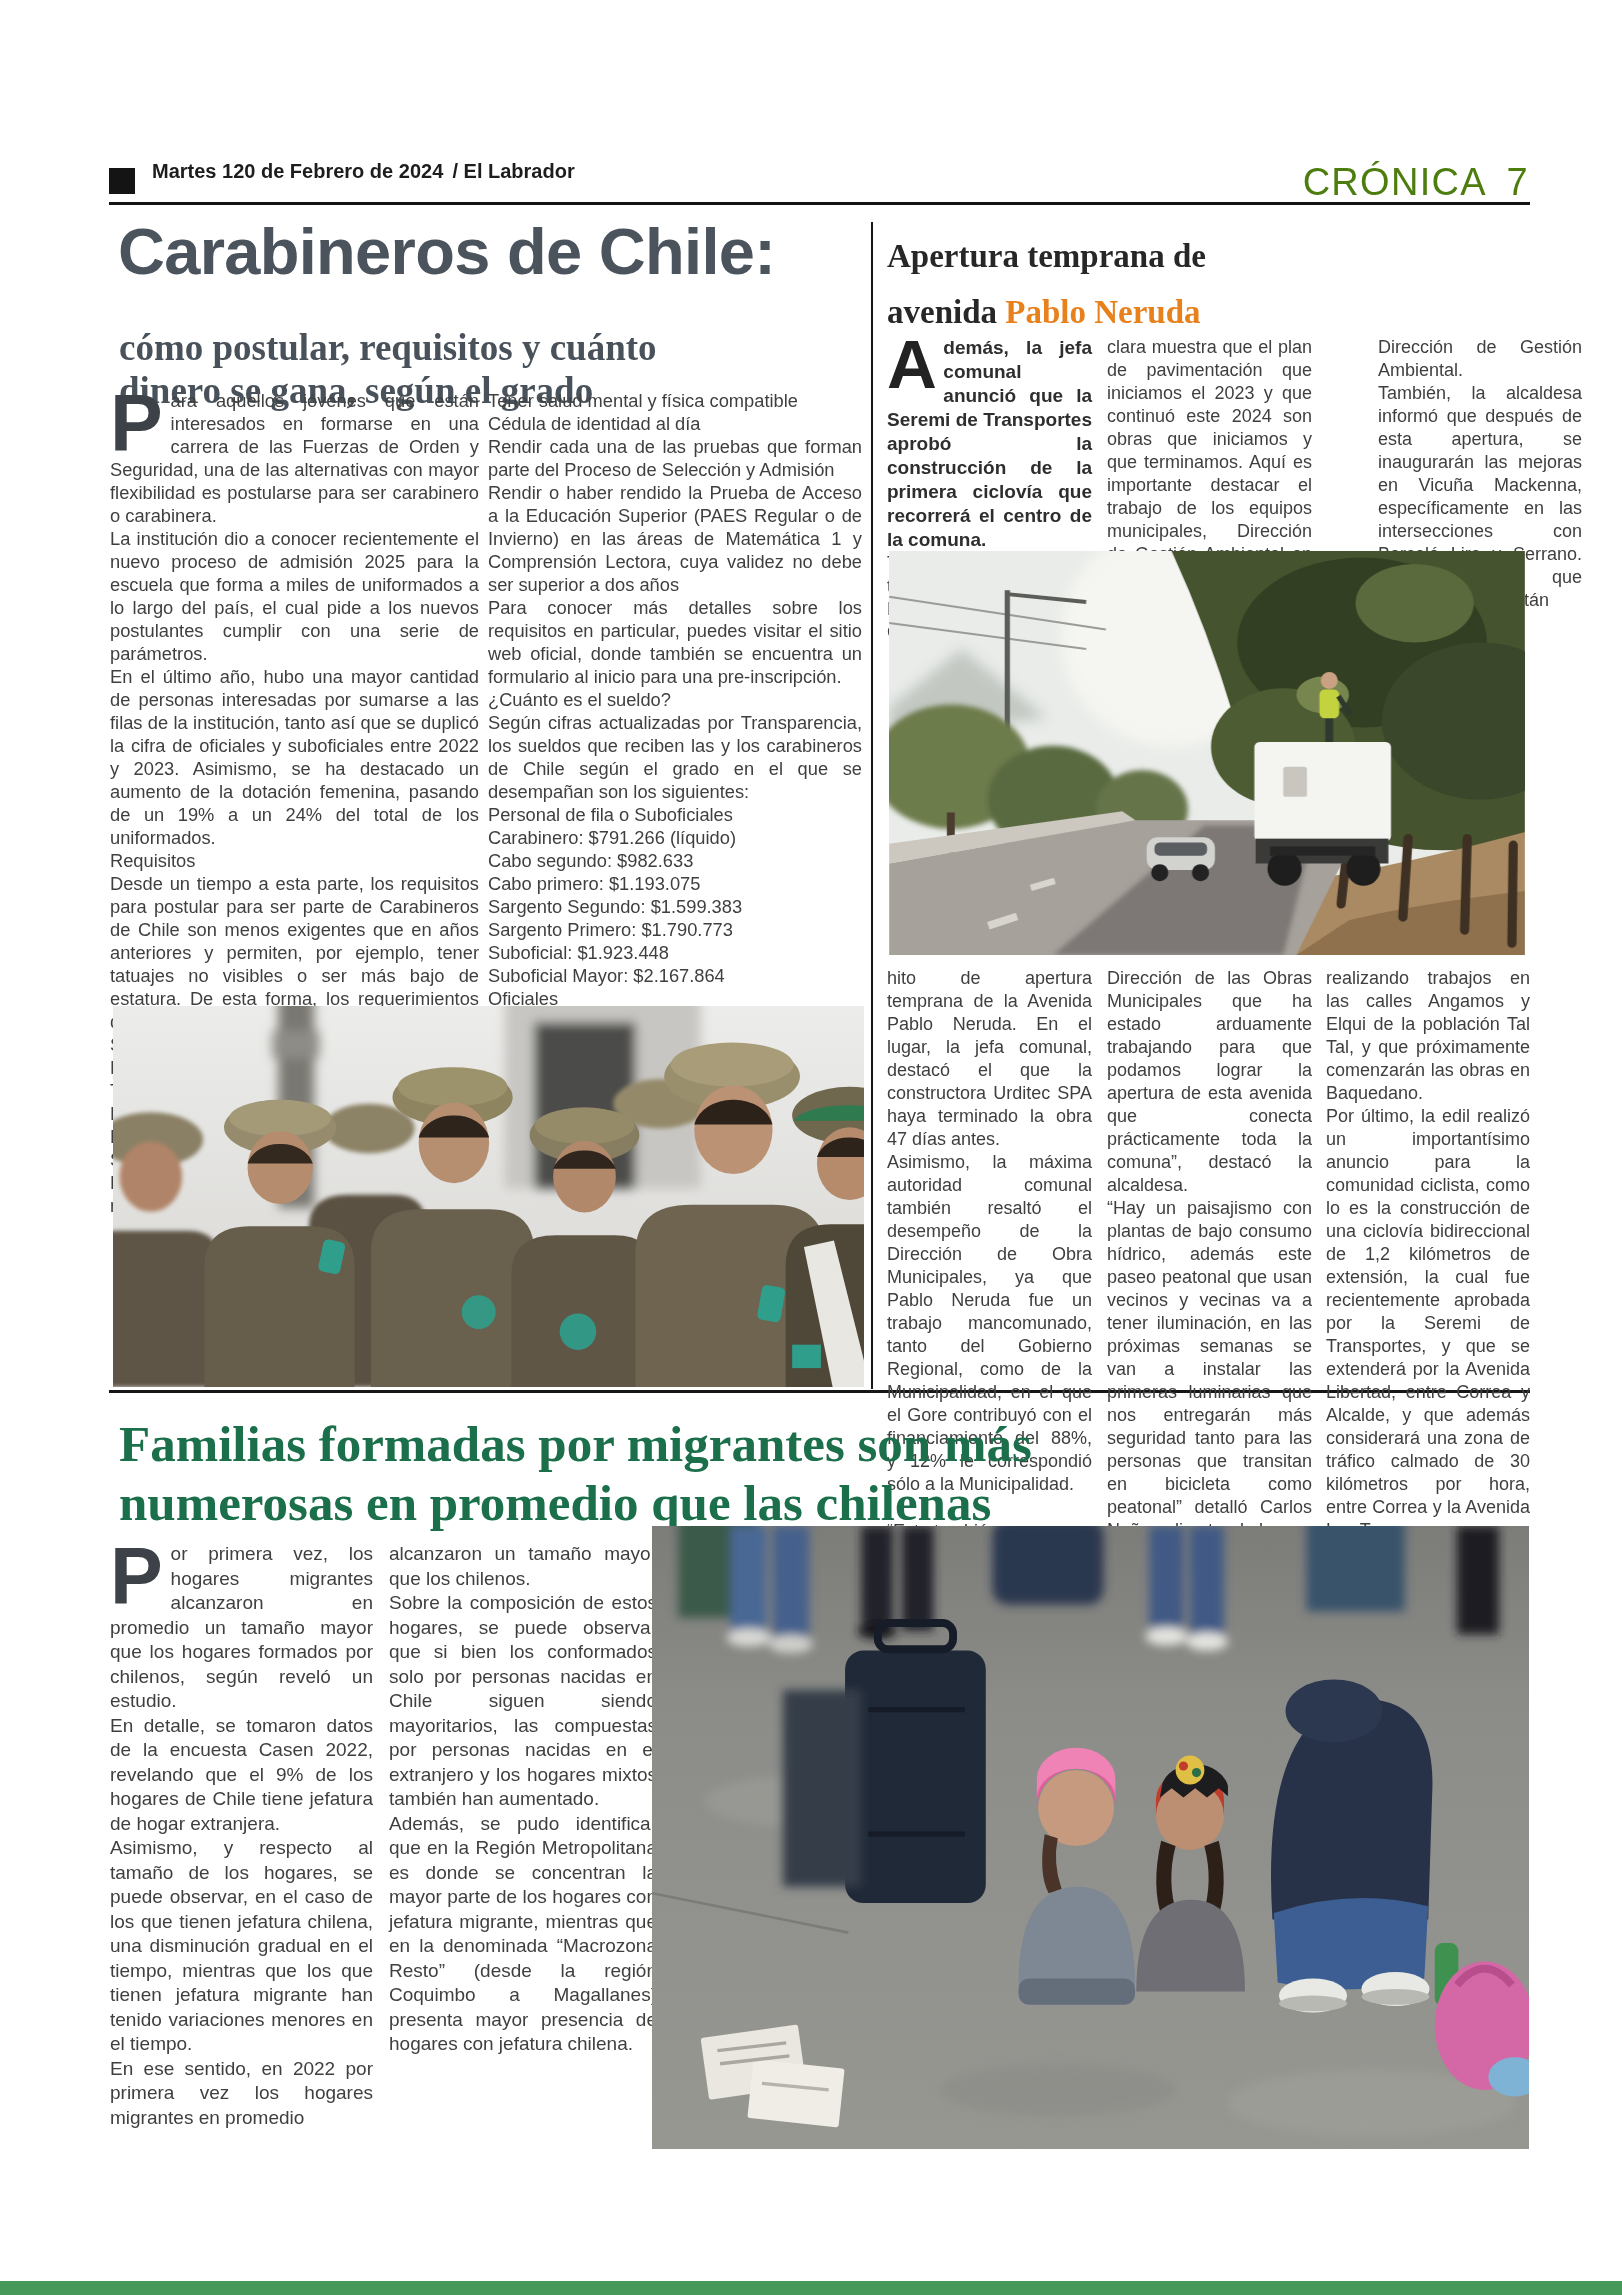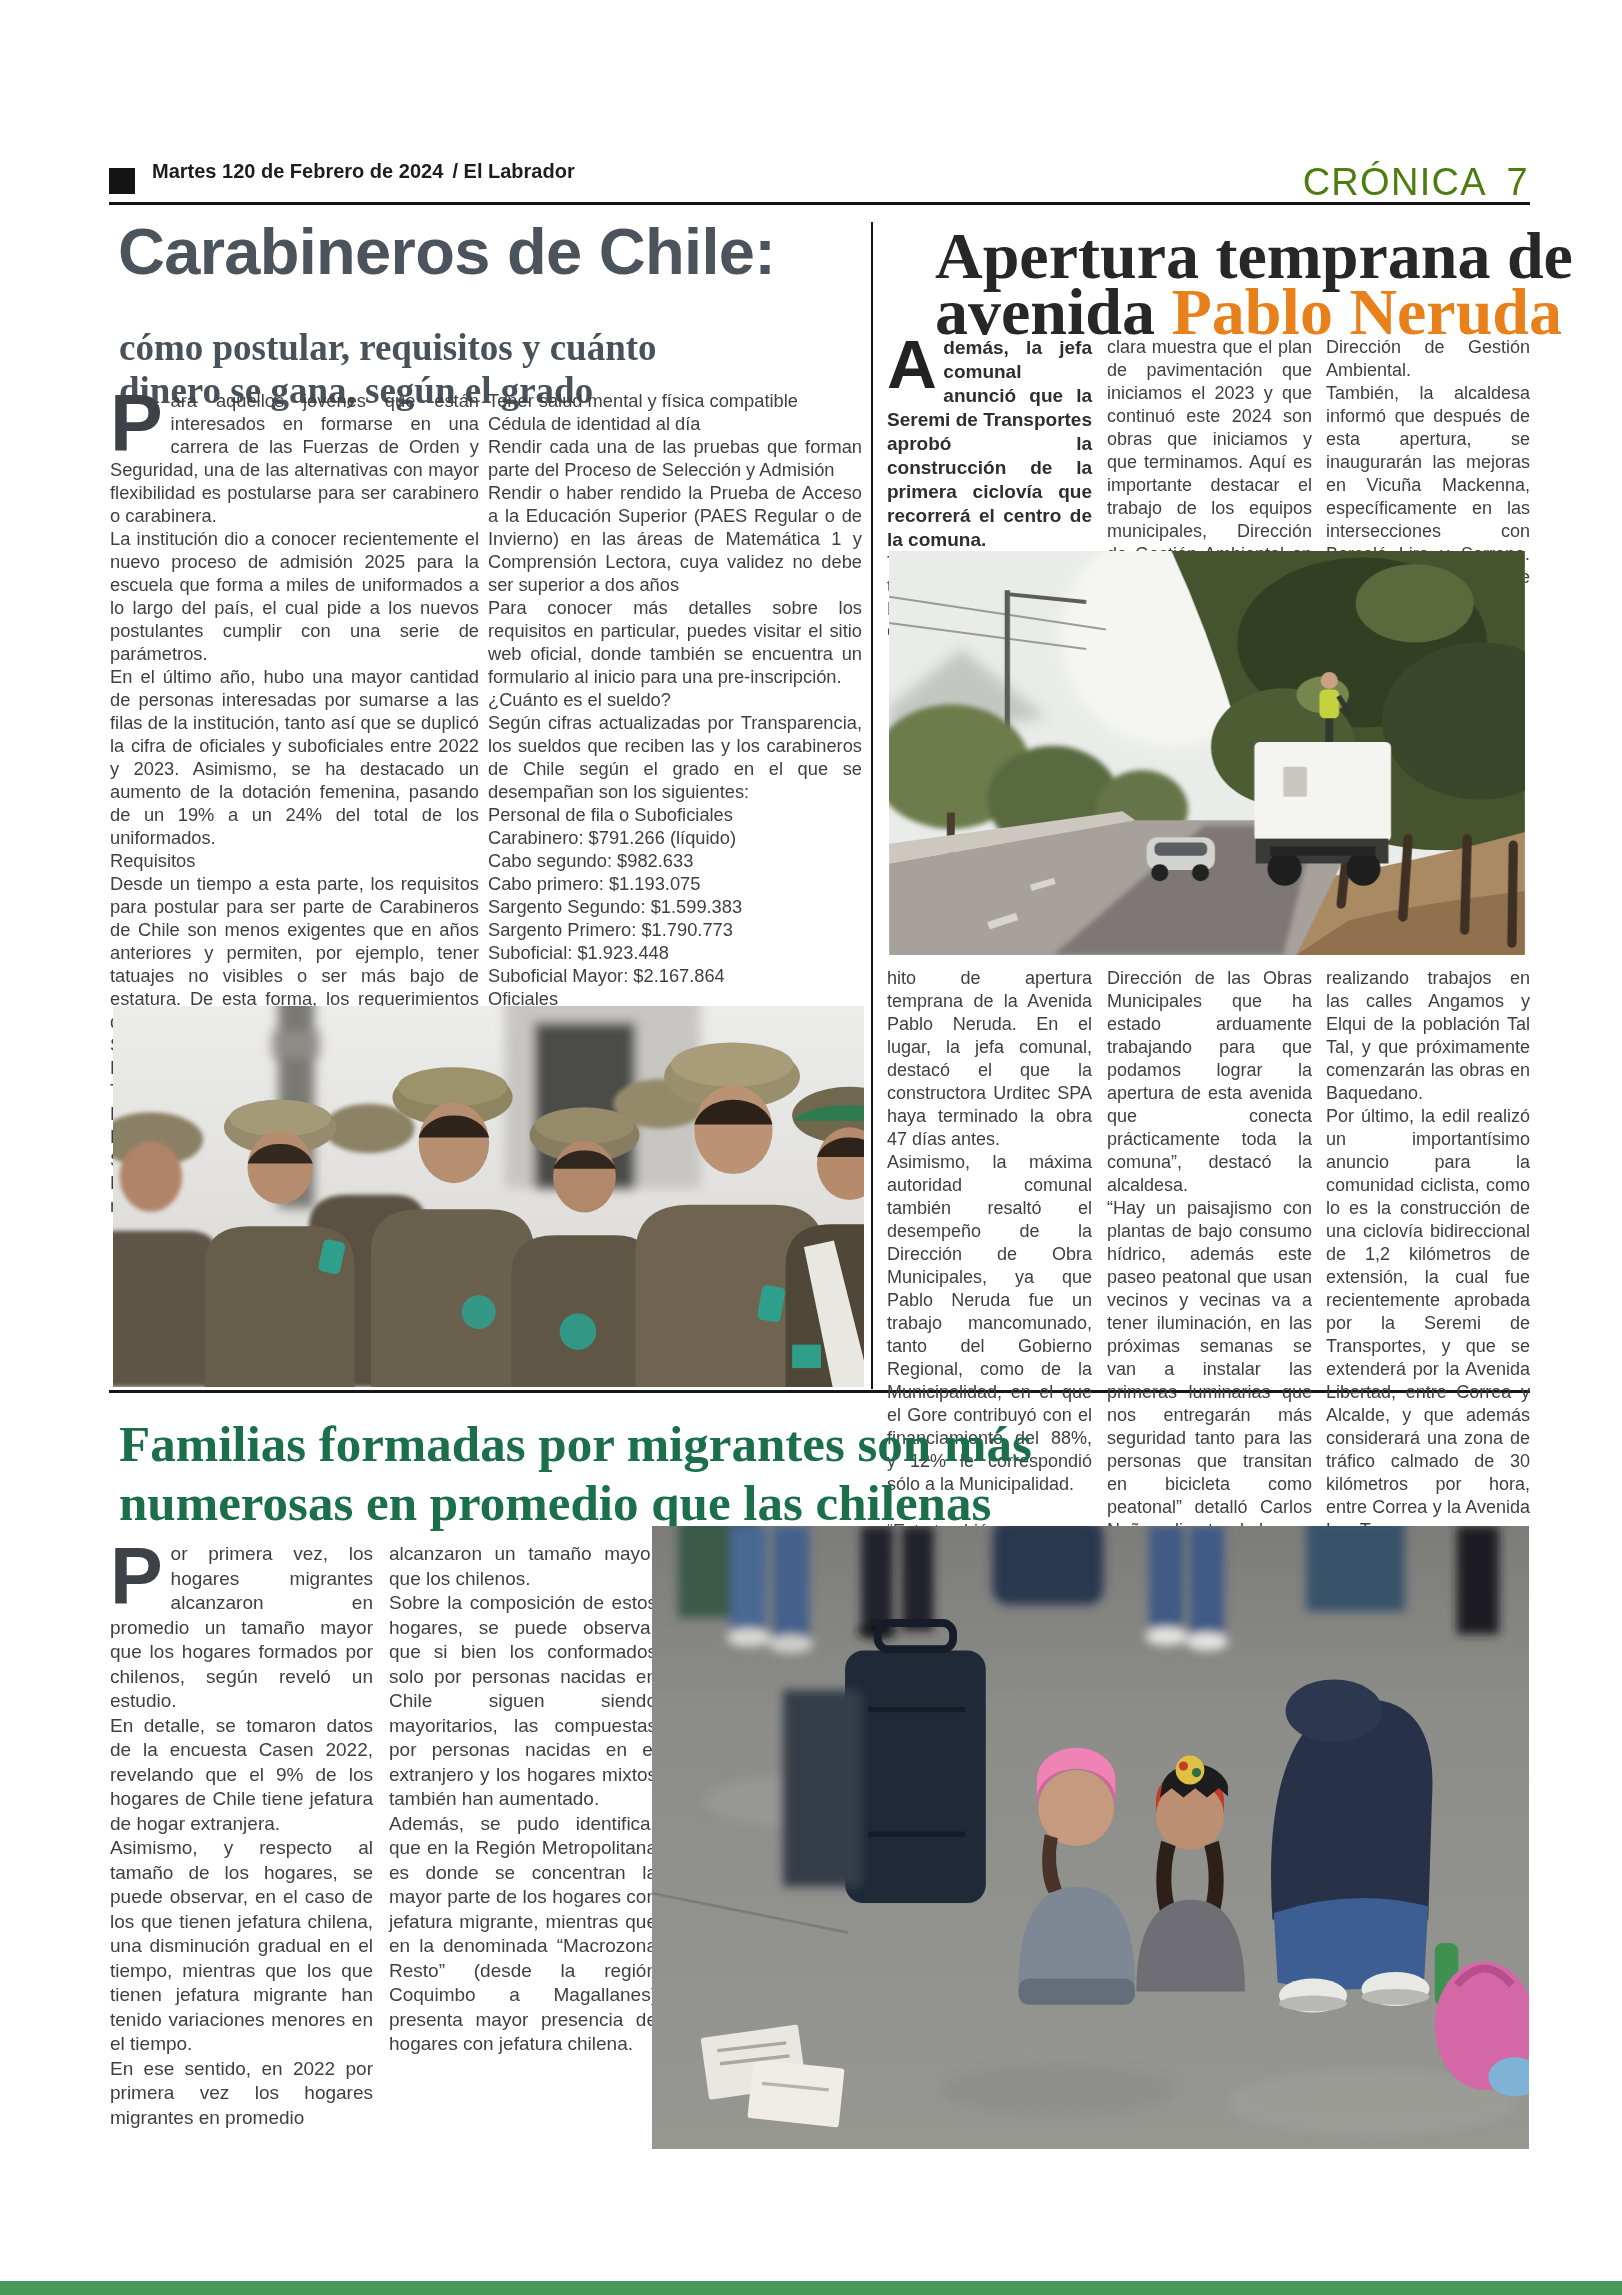--- a/index.html
+++ b/index.html
@@ -29,26 +29,26 @@
     float:left; font-weight:bold; font-size:79px; line-height:62px;
     padding:2.6px 7.9px 0 0; color:#3c4248;
   }
   .dc-a2 { font-size:69px; line-height:56px; padding:1.3px 6.5px 0 0; color:#222; }
 
   
   .div-v { left:871px; top:222px; width:2px; height:1167px; background:#161616; }
   .rule-mid { left:109px; top:1390px; width:1421px; height:2.6px; background:#161616; }
 
   
-  .a2-title { left:887px; top:228px; font-family:"Liberation Serif",serif; font-weight:bold; font-size:66px; line-height:56px; color:#272727;margin-left:48px; }
+  .a2-title { left:887px; top:228px; font-family:"Liberation Serif",serif; font-weight:bold; font-size:33px; line-height:56px; color:#272727; }
   .accent { color:#e8811c; }
   .a2col { width:205px; font-size:18px; line-height:23px; }
   .a2c1t { left:887px; top:336px; }
   .a2c2t { left:1107px; top:336px; }
-  .a2c3t { left:1326px; top:336px; width:204px; }
+  .a2c3t { left:1378px; top:336px; width:204px; }
   .a2c1b { left:887px; top:967px; }
   .a2c2b { left:1107px; top:967px; }
   .a2c3b { left:1326px; top:967px; width:204px; }
   .lead { font-weight:bold; font-size:19px; line-height:24px; color:#2e2e2e; }
   .sp-top { margin-top:23.6px; }
 
   
   .a3-title { left:119px; top:1415px; font-family:"Liberation Serif",serif; font-weight:bold; font-size:51px; line-height:59px; color:#1b6f4a; }
   .a3-col1 { left:110px; top:1542px; width:263px; font-size:19px; line-height:24.5px; }
   .a3-col2 { left:389px; top:1542px; width:268px; font-size:19px; line-height:24.5px; }

